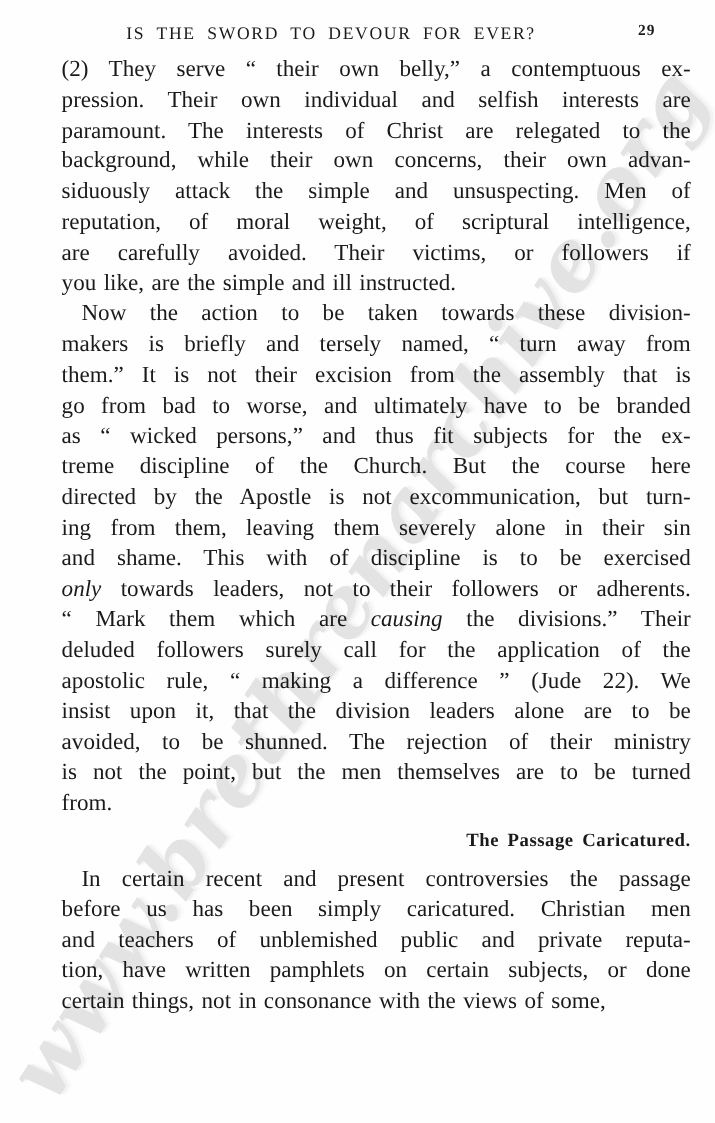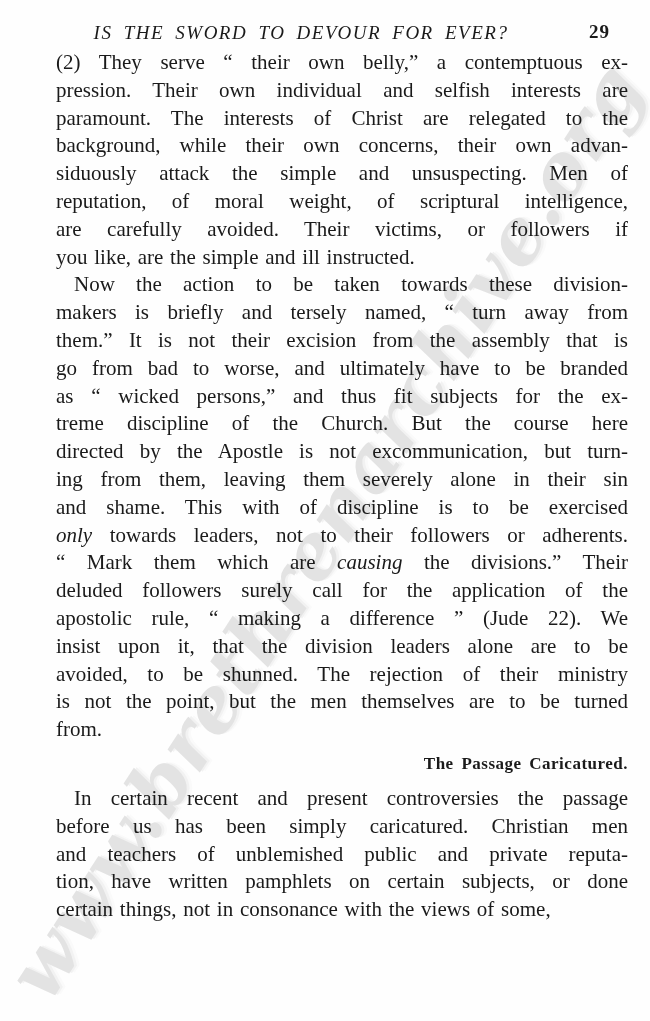--- a/index.html
+++ b/index.html
@@ -43,32 +43,31 @@
     top: 22px;
     left: 40px;
     right: 38px;
     height: 26px;
   }
   .running-title {
     position: absolute;
     left: 0;
     right: 50px;
     text-align: center;
-    font-style: italic;
-    font-size: 19px;
+    font-size: 16px;
     letter-spacing: 1.5px;
     word-spacing: 5px;
     white-space: nowrap;
   }
   .page-number {
     position: absolute;
-    right: 2px;
+    right: 16px;
     top: -1px;
     font-weight: bold;
-    font-size: 19px;
+    font-size: 14px;
     letter-spacing: 1px;
   }
   .body-text {
     position: absolute;
     top: 49px;
     left: 56px;
     width: 572px;
   }
   .para {
     margin: 0;

